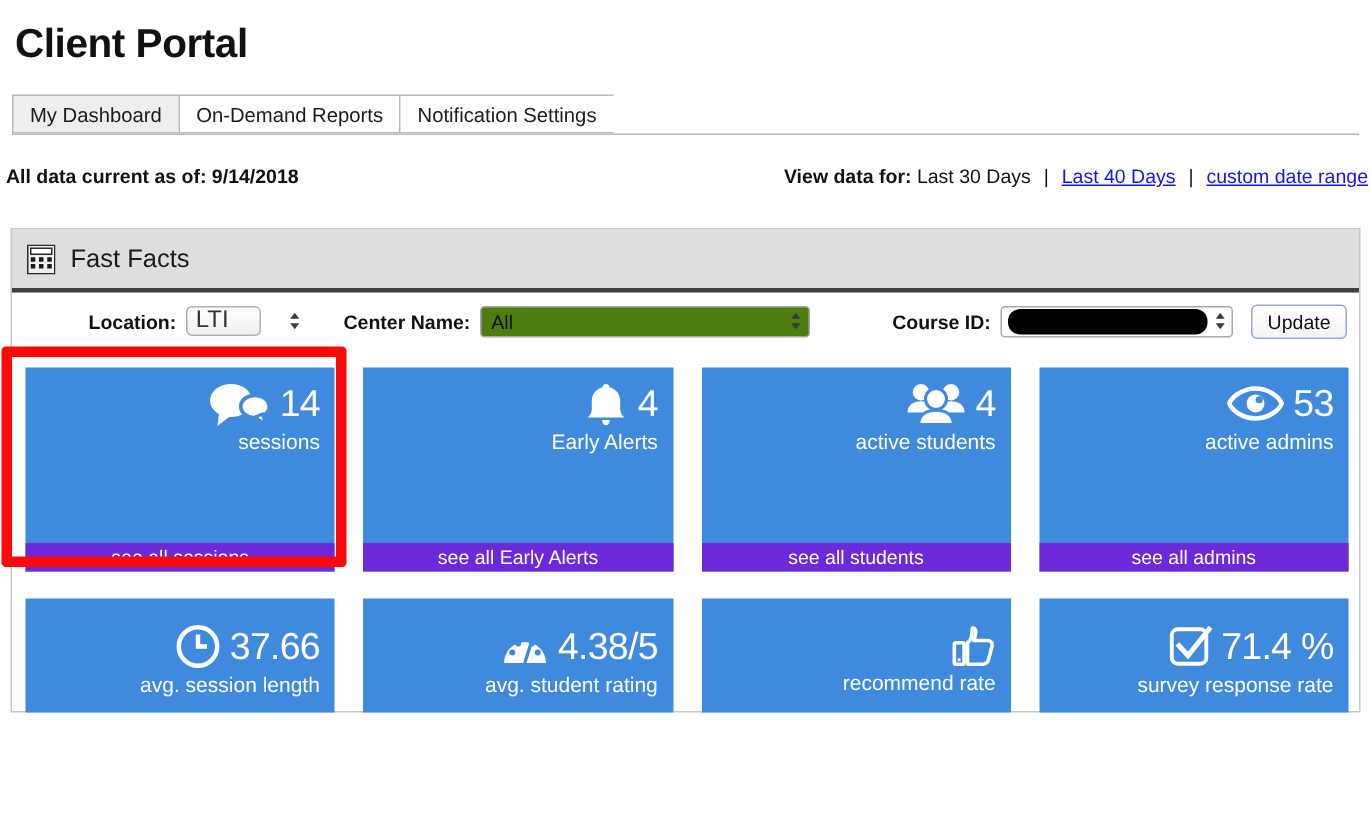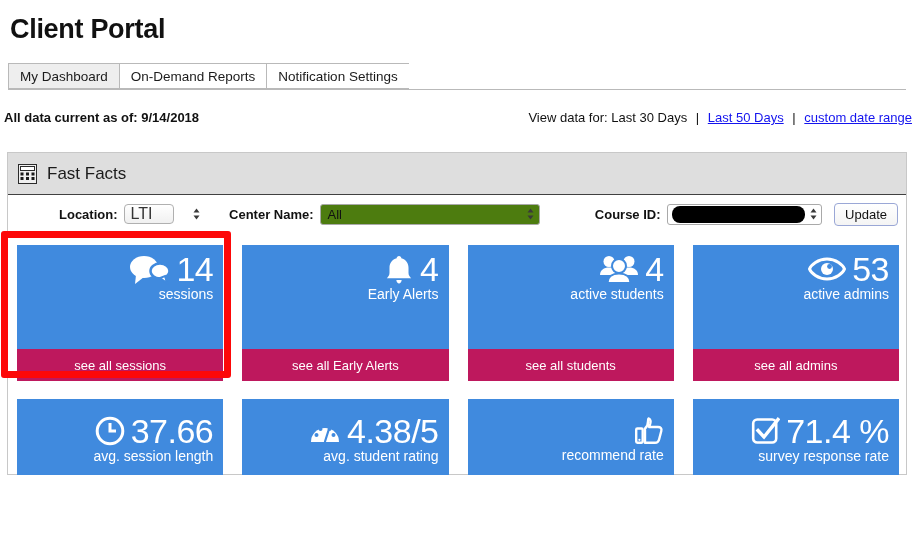--- a/index.html
+++ b/index.html
@@ -44,36 +44,36 @@
   
   .asof {
     position: absolute; left: 4px; top: 110px;
     font-size: 13px; font-weight: bold; color: #111;
   }
   .viewdata {
     position: absolute; right: 2px; top: 110px;
     font-size: 13px; color: #111;
     white-space: nowrap;
   }
-  .viewdata b { font-weight: normal; margin-left: 44px; }
+  .viewdata b { font-weight: bold; margin-left: 44px; }
   .viewdata .sep { color:#111; padding: 0 5px; }
   .viewdata a { color: #1414ee; text-decoration: underline; }
   .viewdata .cur { color:#111; }
 
   
   .panel {
     position: absolute; left: 7px; top: 152px;
     width: 900px; height: 323px;
     border: 1px solid #c8c8c8;
     background: #ffffff;
   }
   .panel-head {
     height: 42px;
     background: #dedede;
-    border-bottom: 1px solid #404040;
+    border-bottom: 3px solid #404040;
     display: flex; align-items: center;
     padding-left: 10px;
   }
   .panel-head .ptitle {
     font-size: 17px; color: #1b1b1b; margin-left: 10px;
   }
   .calc-icon { width: 19px; height: 20px; display:block; }
 
   
   .filters {
@@ -142,30 +142,30 @@
     display: flex; flex-direction: column;
     align-items: flex-end; justify-content: flex-start;
     padding: 8px 10px 0 8px;
   }
   .tile.small .tile-body { justify-content: center; padding-top: 4px; }
   .metric-line {
     display: flex; align-items: center; gap: 6px;
   }
   .metric-icon { display:block; }
   .metric-value {
-    font-size: 34px; line-height: 32px; font-weight: normal; color:#fff;
+    font-size: 25px; line-height: 32px; font-weight: normal; color:#fff;
     letter-spacing: -0.5px;
   }
   .metric-label {
     font-size: 14px; line-height: 16px; color:#fff; margin-top: 1px;
     text-align: right;
   }
   .tile-foot {
-    height: 32px;
-    background: #be185d;
+    height: 19px;
+    background: #6d28d9;
     display: flex; align-items: center; justify-content: center;
     font-size: 13px; color: #ffffff;
   }
 
   
   .highlight {
     position: absolute;
     left: 1px; top: 231px;
     width: 230px; height: 147px;
     border: 7px solid #fd0808;
@@ -186,21 +186,21 @@
     <div class="tab">Notification Settings</div>
     <div class="tabfill"></div>
   </div>
 
   <div class="asof">All data current as of: 9/14/2018</div>
 
   <div class="viewdata">
     <b>View data for:</b>
     <span class="cur">Last 30 Days</span>
     <span class="sep">|</span>
-    <a href="#">Last 50 Days</a>
+    <a href="#">Last 40 Days</a>
     <span class="sep">|</span>
     <a href="#">custom date range</a>
   </div>
 
   <div class="panel">
 
     <div class="panel-head">
       <span>
         <svg class="calc-icon" viewBox="0 0 19 20" aria-hidden="true">
           <rect x="0.5" y="0.5" width="18" height="19" fill="#efefef" stroke="#2b2b2b"></rect>

